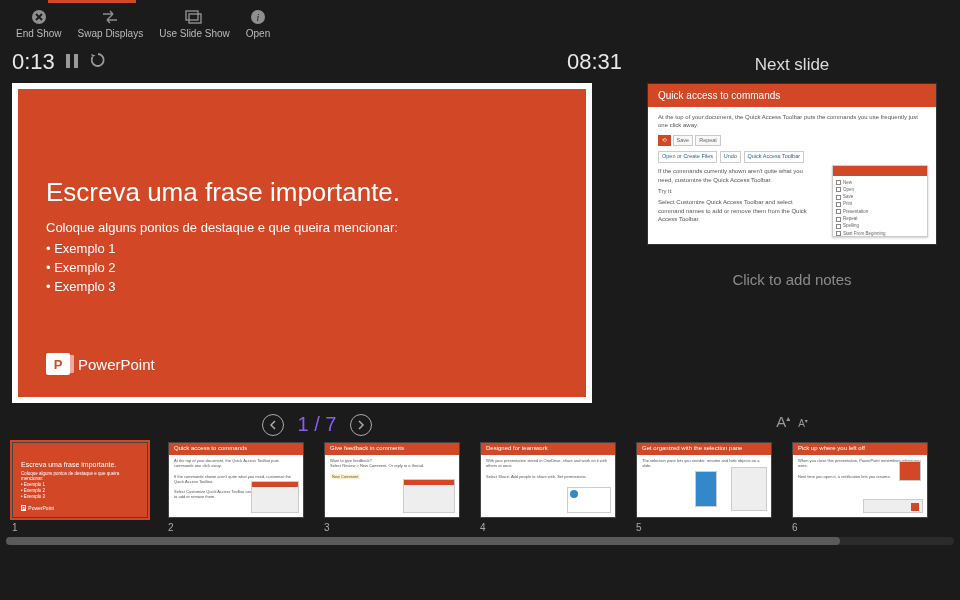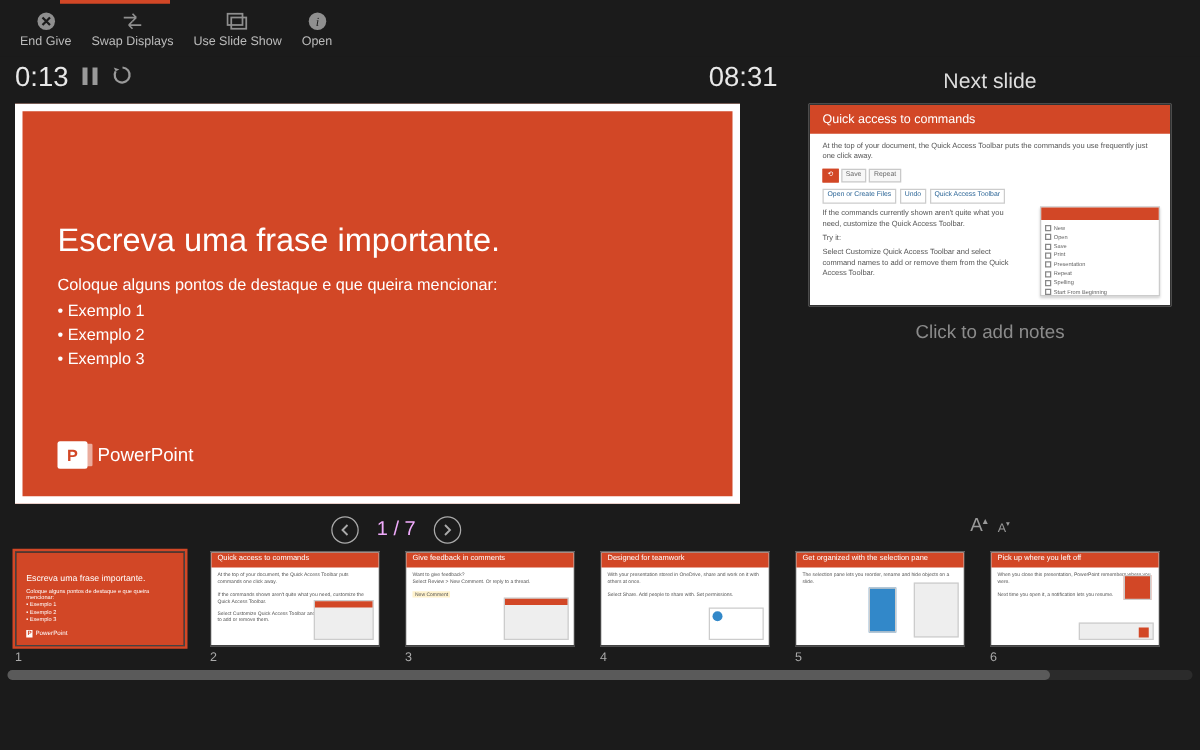--- a/index.html
+++ b/index.html
@@ -22,38 +22,38 @@
   .slide-current h1 { font-size: 26px; font-weight: 400; margin-top: 64px; }
   .slide-current .sub { font-size: 13px; margin-top: 12px; }
   .slide-current ul { list-style: none; margin-top: 6px; }
   .slide-current ul li { font-size: 13px; margin-top: 4px; }
   .pp-logo-row { position: absolute; left: 28px; bottom: 22px; display: flex; align-items: center; gap: 8px; }
   .pp-badge { width: 24px; height: 22px; background: #fff; color: #d24726; font-weight: bold; font-size: 13px; display: flex; align-items: center; justify-content: center; border-radius: 2px; position: relative; }
   .pp-badge::after { content: ''; position: absolute; right: -4px; top: 2px; width: 6px; height: 18px; background: rgba(255,255,255,0.55); border-radius: 1px; }
   .pp-text { font-size: 15px; color: #fff; }
   .nav-row { display: flex; align-items: center; justify-content: center; gap: 14px; margin-top: 10px; }
   .nav-circle { width: 22px; height: 22px; border: 1.5px solid #aaa; border-radius: 50%; display: flex; align-items: center; justify-content: center; color: #aaa; font-size: 11px; cursor: pointer; }
-  .slide-counter { font-size: 16px; color: #f0abfc; }
+  .slide-counter { font-size: 20px; color: #8b5cf6; }
   .next-label { font-size: 17px; color: #ddd; padding: 10px 0 8px; font-weight: 300; }
   .next-slide {
     width: 290px; height: 162px; background: #fff; overflow: hidden; position: relative;
     border: 1px solid #333;
   }
   .next-header { background: #d24726; color: #fff; font-size: 10px; padding: 6px 10px; }
   .next-body { padding: 6px 10px; font-size: 6px; color: #555; line-height: 1.4; position: relative; }
   .mini-tabs { margin: 5px 0; display: flex; gap: 2px; }
   .mini-tab { font-size: 5.5px; padding: 1px 3px; border: 0.5px solid #c9c9c9; background: #f7f7f7; color: #666; }
   .mini-tab.orange { background: #d24726; color: #fff; border-color: #d24726; }
   .mini-link { display: inline-block; font-size: 5.5px; padding: 1px 3px; border: 0.5px solid #ccc; color: #2a6496; margin-right: 1px; }
   .mini-panel { position: absolute; right: 8px; top: 58px; width: 96px; height: 72px; background: #fff; border: 0.5px solid #ccc; box-shadow: 0 1px 2px rgba(0,0,0,0.2); }
   .mini-panel-bar { height: 10px; background: #d24726; }
   .mini-panel-body { padding: 3px; font-size: 4.5px; color: #666; }
   .mini-panel-body .row { display: flex; align-items: center; gap: 2px; padding: 0.5px 0; }
   .mini-panel-body .ck { width: 5px; height: 5px; border: 0.5px solid #888; }
-  .notes-area { flex: 1; padding: 12px 2px; font-size: 15px; color: #8b8b8b; cursor: text; }
+  .notes-area { flex: 1; padding: 12px 2px; font-size: 15px; color: #8b8b8b; cursor: text; margin-top: 14px; }
   .font-ctrls { display: flex; gap: 8px; padding: 2px 2px 6px; color: #999; align-items: baseline; }
   .font-big { font-size: 15px; cursor: pointer; }
   .font-small { font-size: 10px; cursor: pointer; }
   .thumbs-strip { display: flex; gap: 20px; padding: 6px 12px 2px; overflow: hidden; }
   .thumb-wrap { display: flex; flex-direction: column; gap: 4px; }
   .thumb { width: 136px; height: 76px; background: #fff; border: 1px solid #444; overflow: hidden; position: relative; cursor: pointer; }
   .thumb.selected { outline: 2px solid #d24726; outline-offset: 0; }
   .thumb-num { font-size: 10px; color: #aaa; }
   .th-header { height: 12px; background: #d24726; color: #fff; font-size: 6px; padding: 2px 5px; }
   .th-body { padding: 3px 5px; font-size: 4px; color: #555; line-height: 1.3; }
@@ -71,21 +71,21 @@
 <div class="accent-strip"></div>
 
 <div class="toolbar">
   <div class="toolbar-btn">
     <span class="ico">
       <svg width="16" height="16" viewBox="0 0 16 16">
           <circle cx="8" cy="8" r="7" fill="#8f8f8f"></circle>
           <path d="M5 5 L11 11 M11 5 L5 11" stroke="#1b1b1b" stroke-width="1.8"></path>
         </svg>
     </span>
-    <span>End Give</span>
+    <span>End Show</span>
   </div>
   <div class="toolbar-btn">
     <span class="ico">
       <svg width="18" height="14" viewBox="0 0 18 14">
           <path d="M2 4 H12 M12 4 L9 1 M12 4 L9 7" stroke="#8f8f8f" stroke-width="1.4" fill="none"></path>
           <path d="M16 10 H6 M6 10 L9 7 M6 10 L9 13" stroke="#8f8f8f" stroke-width="1.4" fill="none"></path>
         </svg>
     </span>
     <span>Swap Displays</span>
   </div>

